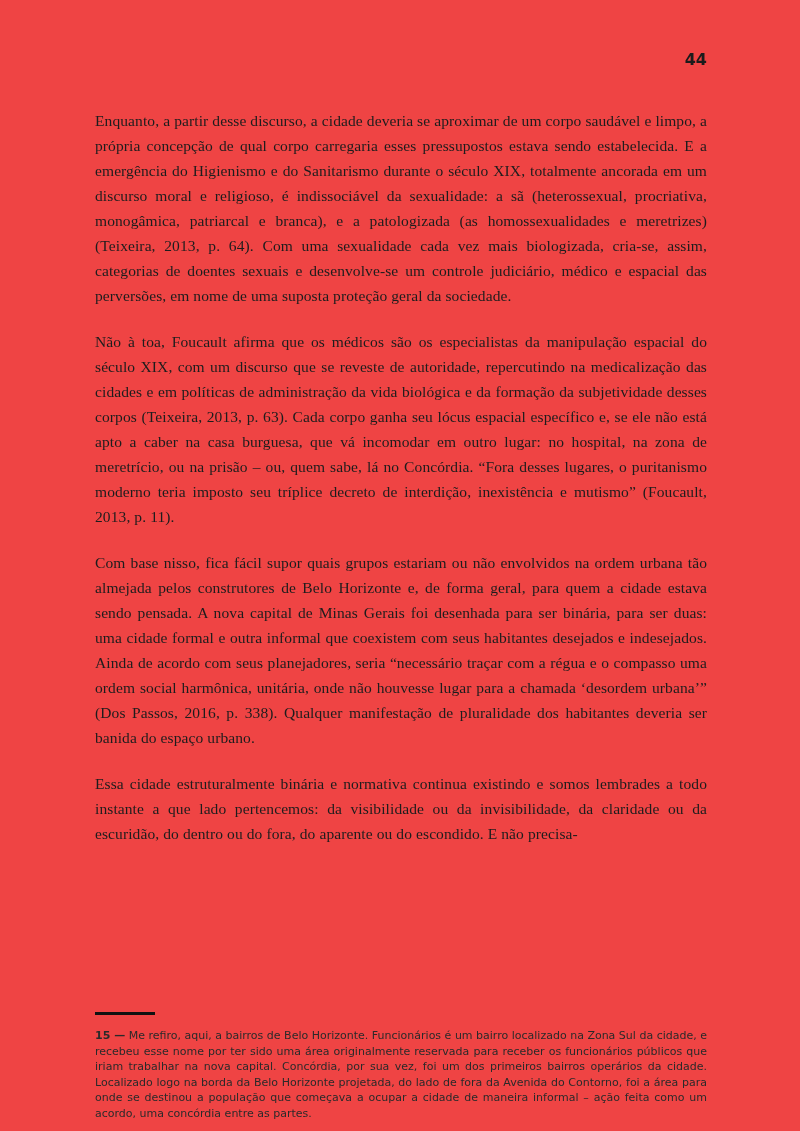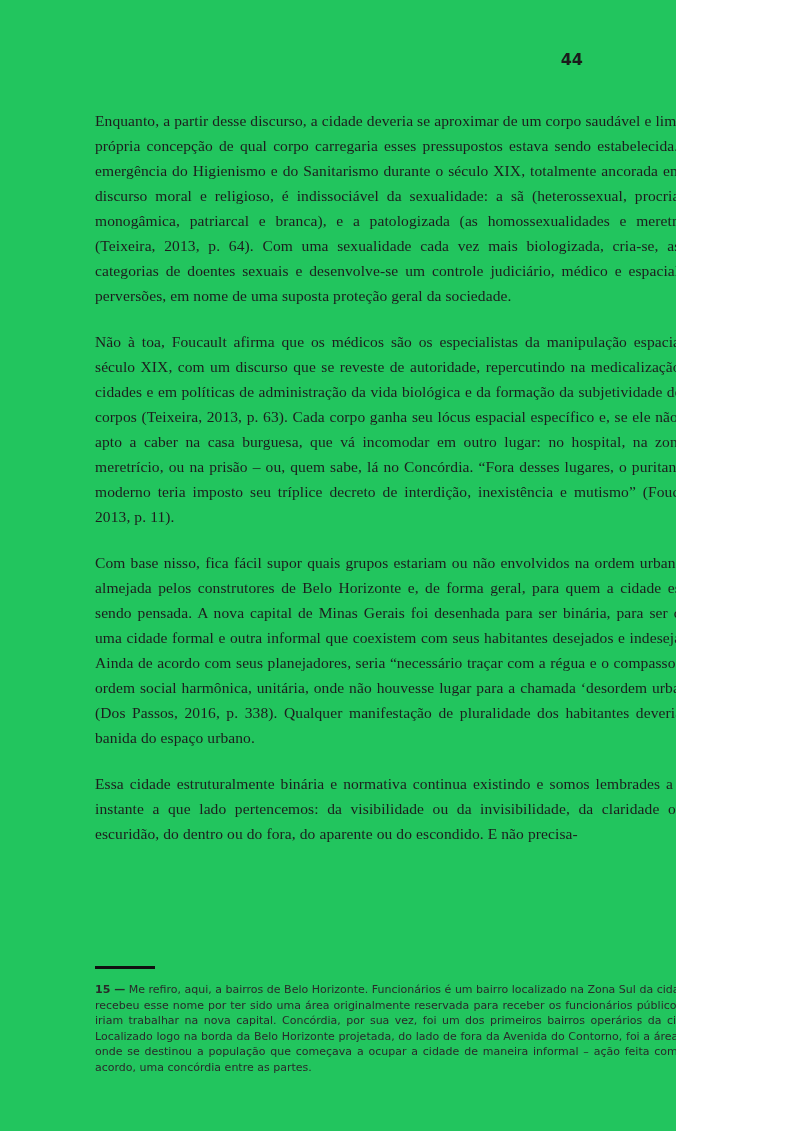--- a/index.html
+++ b/index.html
@@ -1,22 +1,22 @@
 <!DOCTYPE html>
 <html lang="pt-BR"><head>
 <meta charset="utf-8">
 <style>
   html, body { margin: 0; padding: 0; }
   body { width: 800px; height: 1131px; background: #ffffff; }
 
   .page {
     position: relative;
-    width: 676px;
+    width: 800px;
     height: 1131px;
-    background: #22c55e;
+    background: #ef4444;
     color: #1d1d1d;
     font-family: "Liberation Serif", serif;
     overflow: hidden;
   }
 
   .page-number {
     position: absolute;
     top: 50px;
     right: 93px;
     font-family: "DejaVu Sans", sans-serif;
@@ -44,21 +44,21 @@
   .fn-ref {
     font-family: "DejaVu Sans", sans-serif;
     font-weight: 700;
     font-size: 9.5px;
     vertical-align: super;
     line-height: 0;
   }
 
   .footnote-area {
     position: absolute;
-    top: 966px;
+    top: 1012px;
     left: 95px;
     width: 612px;
   }
 
   .footnote-rule {
     width: 60px;
     height: 3px;
     background: #111111;
   }
 

